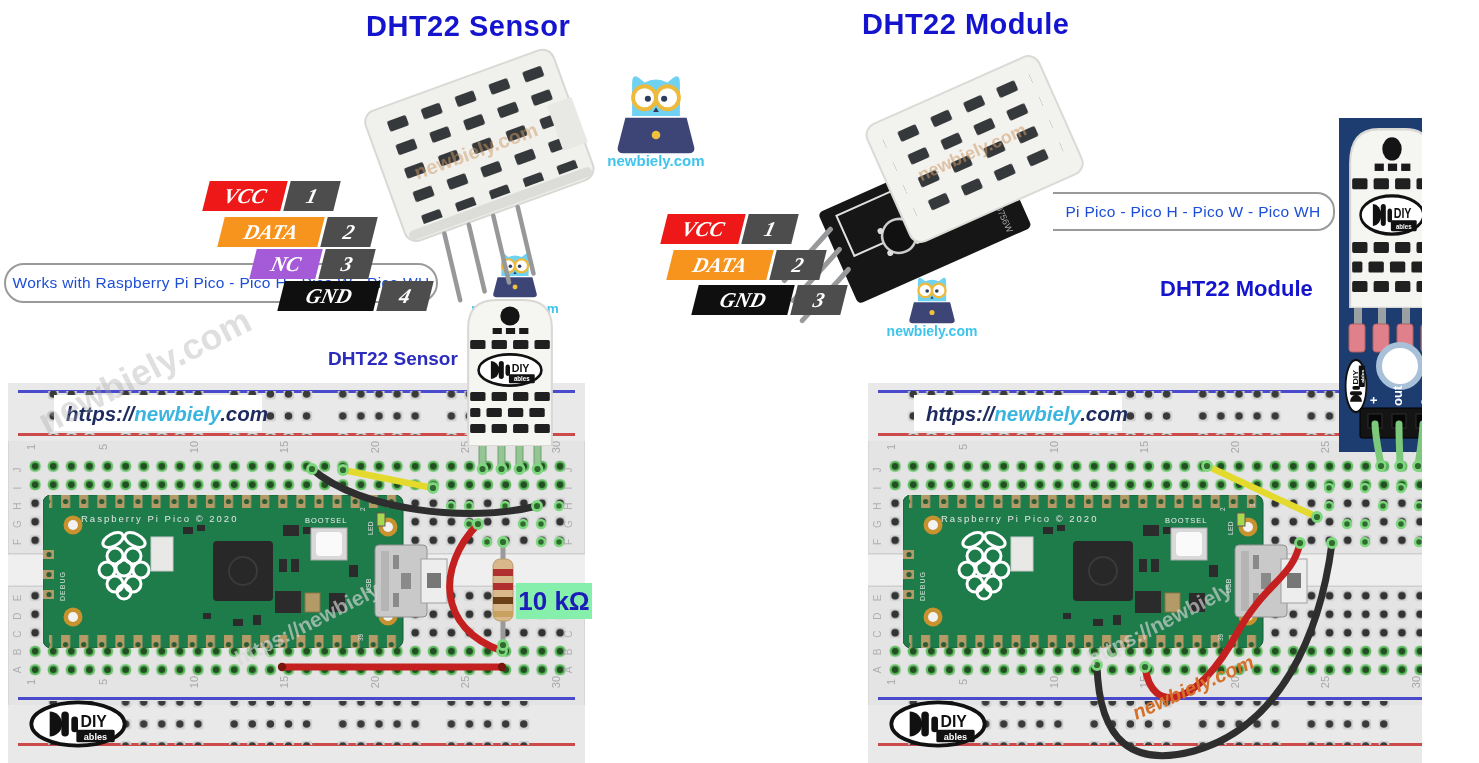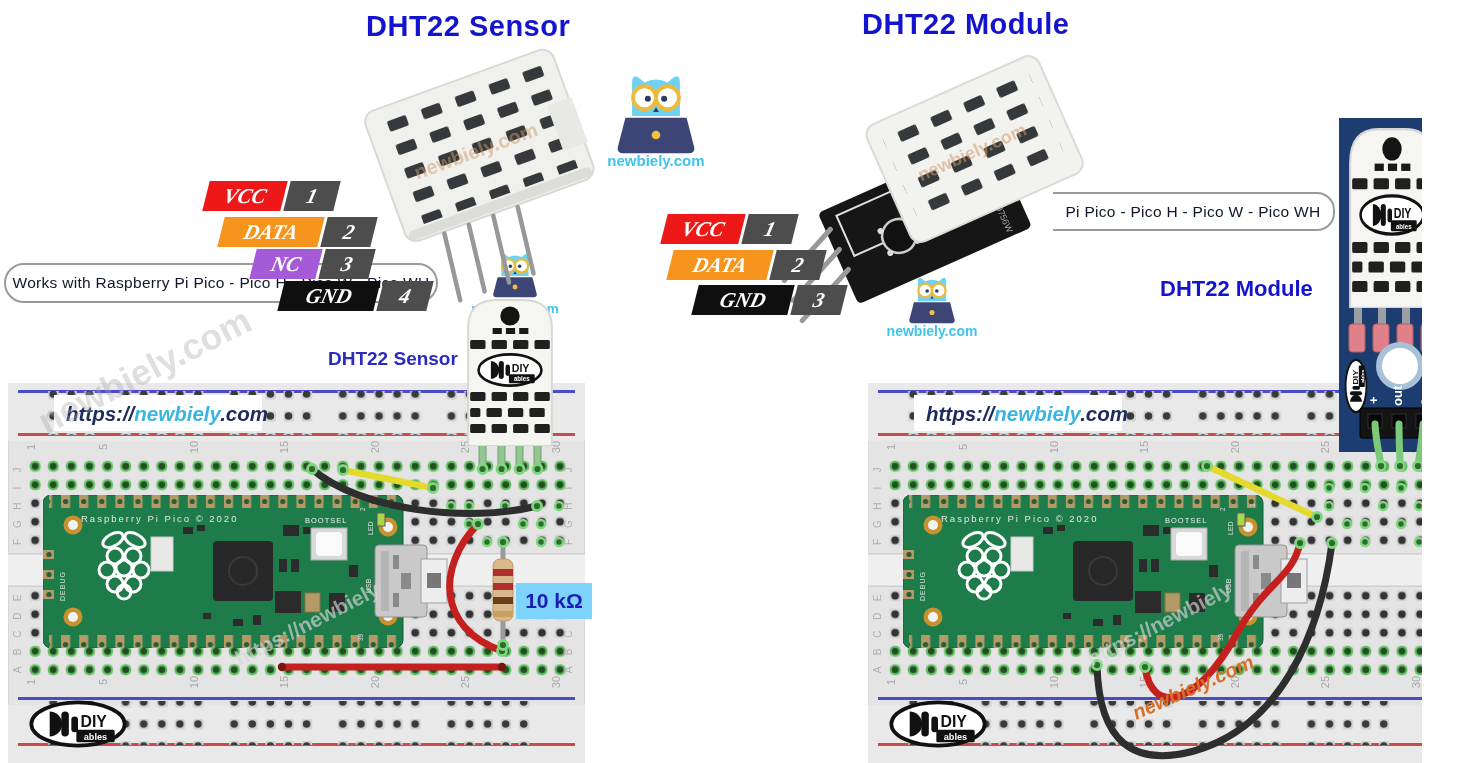--- a/index.html
+++ b/index.html
@@ -2,33 +2,33 @@
 <html><head>
 <meta charset="utf-8">
 <style>
   html,body{margin:0;padding:0;background:#fff;}
   body{font-family:"Liberation Sans",sans-serif;}
   #canvas{position:relative;width:1422px;height:763px;background:#ffffff;overflow:hidden;}
   .abs{position:absolute;}
   .title{font-weight:bold;font-size:29px;color:#1414cf;letter-spacing:0.5px;z-index:8;}
   .caption-left{font-weight:600;font-size:19px;color:#2b2bbe;z-index:8;}
   .caption-right{font-weight:bold;font-size:22px;color:#1414cf;z-index:8;}
-  .compat{border:2px solid #9a9a9a;border-radius:20px;background:#fff;color:#0f172a;
+  .compat{border:2px solid #9a9a9a;border-radius:20px;background:#fff;color:#1d4ed8;
           font-size:15.5px;display:flex;align-items:center;justify-content:center;z-index:2;letter-spacing:0.3px;}
   .compat-right{border-left:none;border-radius:0 18px 18px 0;justify-content:center;}
   .pinchip{display:flex;transform:skewX(-14deg);height:30px;z-index:7;}
   .pname,.pnum{display:flex;align-items:center;justify-content:center;color:#fff;
       font-family:"Liberation Serif",serif;font-style:italic;font-weight:bold;font-size:21px;}
   .pnum{background:#4d4d4d;width:50px;margin-left:3px;}
   .owl-label{color:#3fc4ec;font-weight:bold;text-align:center;z-index:4;}
   .wm{color:rgba(170,170,170,0.38);font-weight:bold;z-index:9;pointer-events:none;white-space:nowrap;}
   .wm-light{color:rgba(215,215,215,0.65);}
   .wm-orange{color:#d4702a;font-weight:bold;font-style:italic;}
-  .kohm{background:#7dd3fc;display:flex;align-items:center;justify-content:center;
-        color:#1c1cb8;font-weight:bold;font-size:21px;z-index:7;}
+  .kohm{background:#86efac;display:flex;align-items:center;justify-content:center;
+        color:#1c1cb8;font-weight:bold;font-size:26px;z-index:7;}
   .board{z-index:1;}
   svg{display:block;overflow:visible;}
 </style>
 </head>
 <body>
 
 <svg width="0" height="0" style="position:absolute" aria-hidden="true">
   <defs>
     <pattern id="holeD" width="18.1" height="18.5" patternUnits="userSpaceOnUse">
       <rect x="3.5" y="3.75" width="11" height="11" rx="2" fill="#d6d6d6"></rect>

